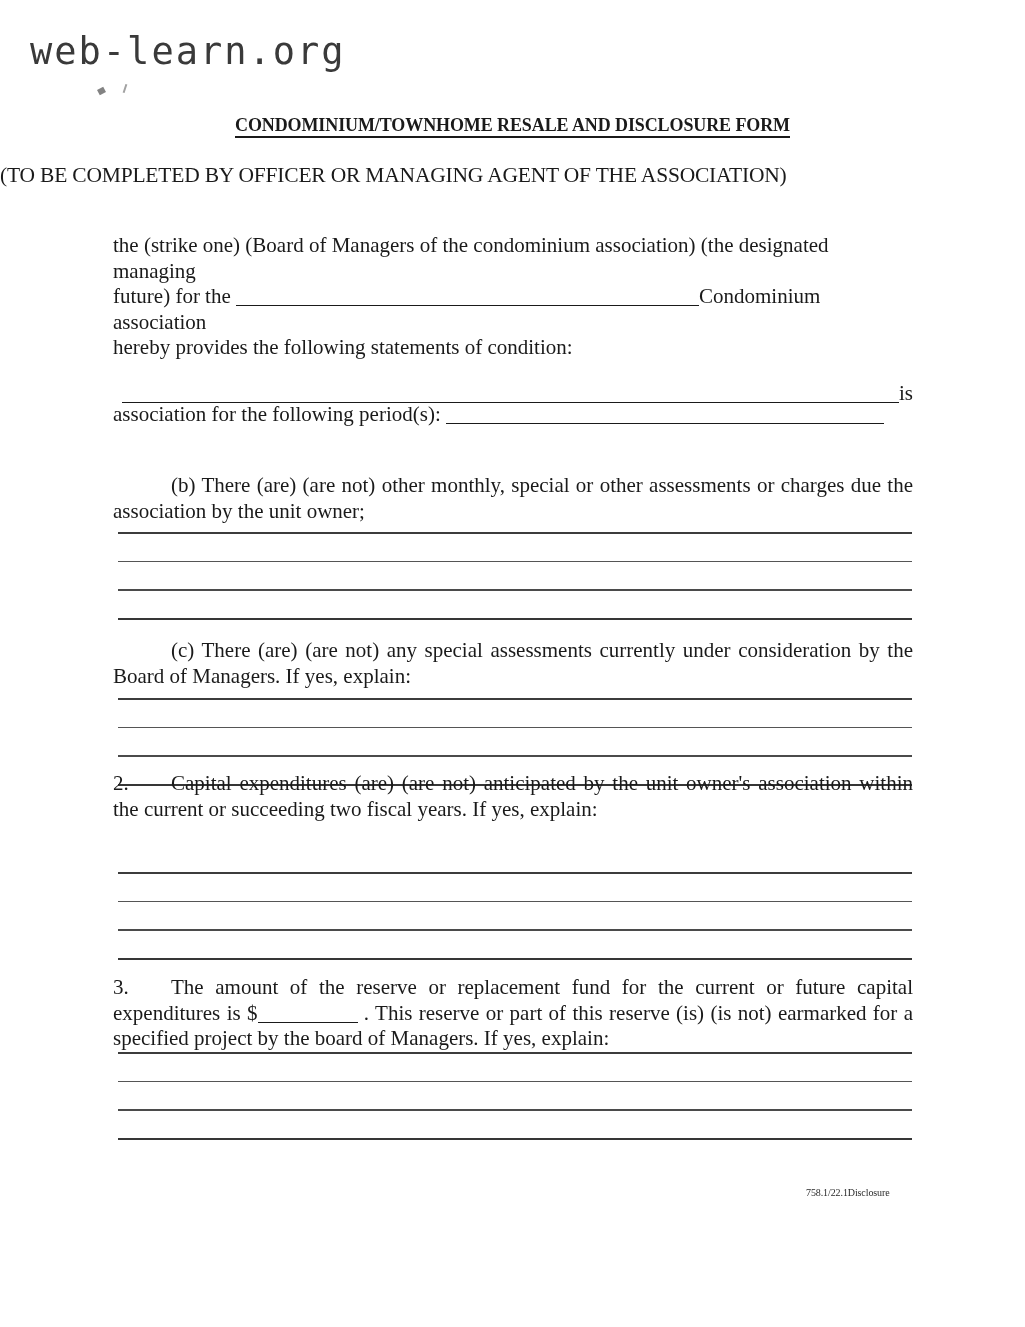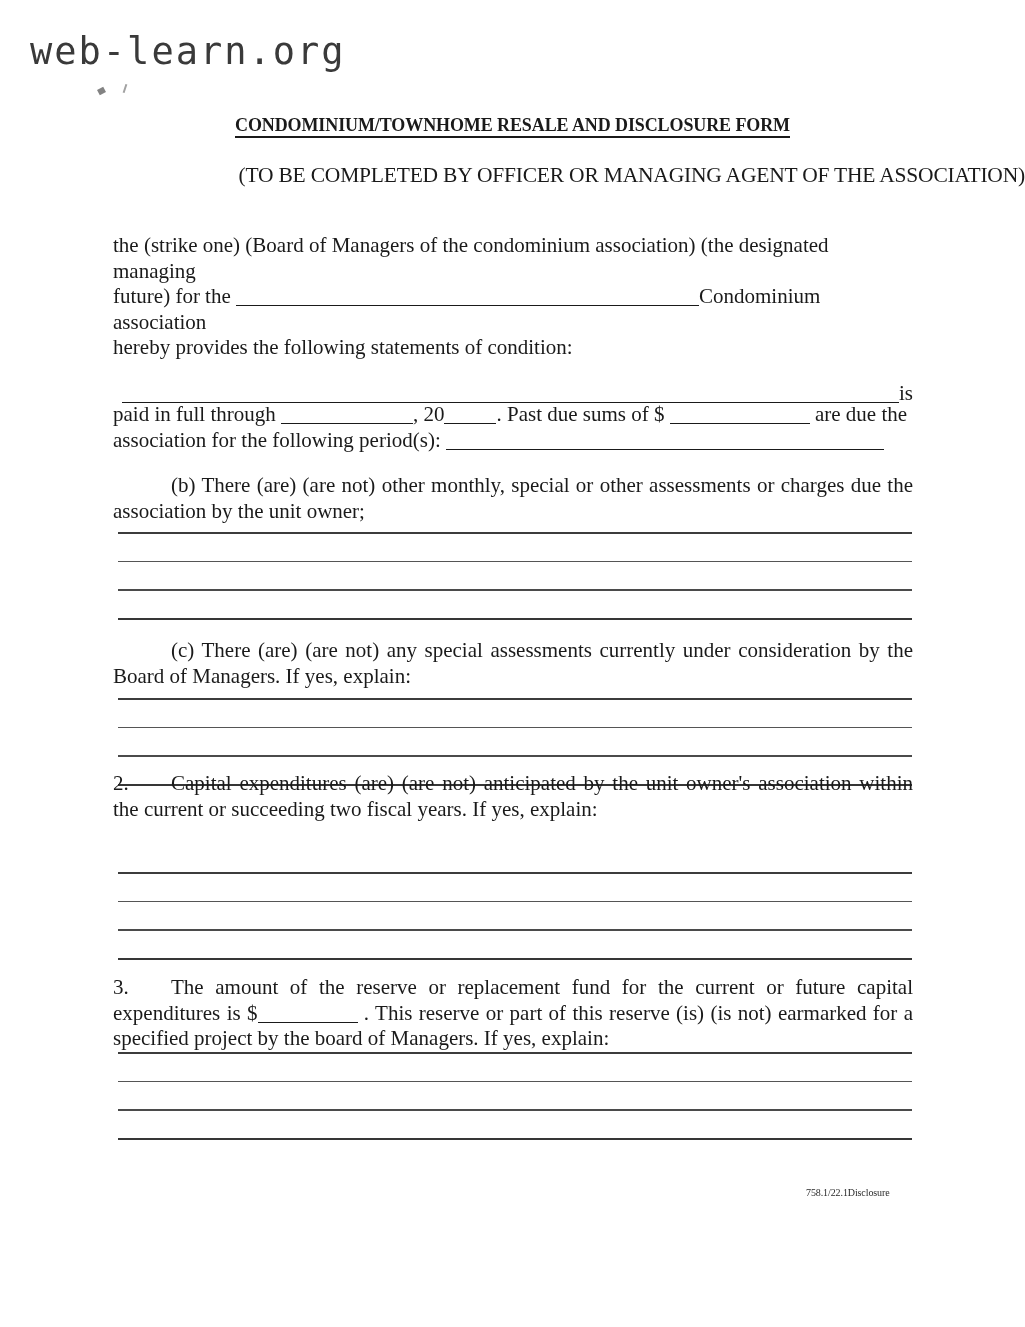--- a/index.html
+++ b/index.html
@@ -64,21 +64,21 @@
   }
   .doc-title span {
     border-bottom: 2px solid #1a1a1a;
     padding-bottom: 1px;
   }
   .doc-subtitle {
     position: absolute;
     left: 0;
     top: 163px;
     width: 1025px;
-    text-align: right;
+    text-align: left;
     font-size: 21.5px;
     letter-spacing: -0.2px;
   }
 
   
   .block {
     position: absolute;
     left: 113px;
     width: 800px;
     font-size: 21px;
@@ -156,26 +156,20 @@
       <span class="fill" style="width:463px;"></span><span>Condominium association</span>
     </div>
     <div>hereby provides the following statements of condition:</div>
   </div>
 
   <div class="rule-row" style="top:381px; text-align:right;">
     <span class="fill" style="width:777px;"></span><span>is</span>
   </div>
   <div class="block nojust" style="top:402px;">
     <div>
-      <span>paid in full through</span>
-      <span class="fill" style="width:132px;"></span><span>, 20</span><span class="fill" style="width:52px;"></span><span>. Past due sums of $</span>
-      <span class="fill" style="width:140px;"></span>
-      <span>are due the</span>
-    </div>
-    <div>
       <span>association for the following period(s):</span>
       <span class="fill" style="width:438px;"></span>
     </div>
   </div>
 
   <div class="block" style="top:473px;">
     <span class="indent"></span><span>(b)</span>
     <span>There (are) (are not) other monthly, special or other assessments or charges due the association by the unit owner;</span>
   </div>
   <div class="lines" style="top:532px;">

